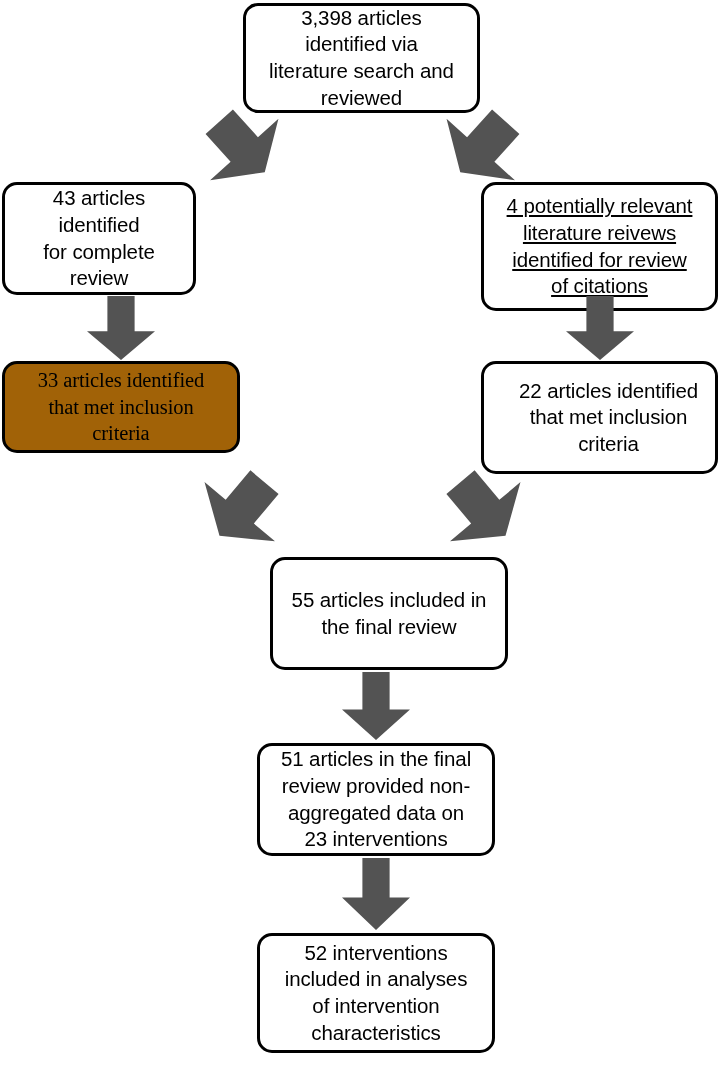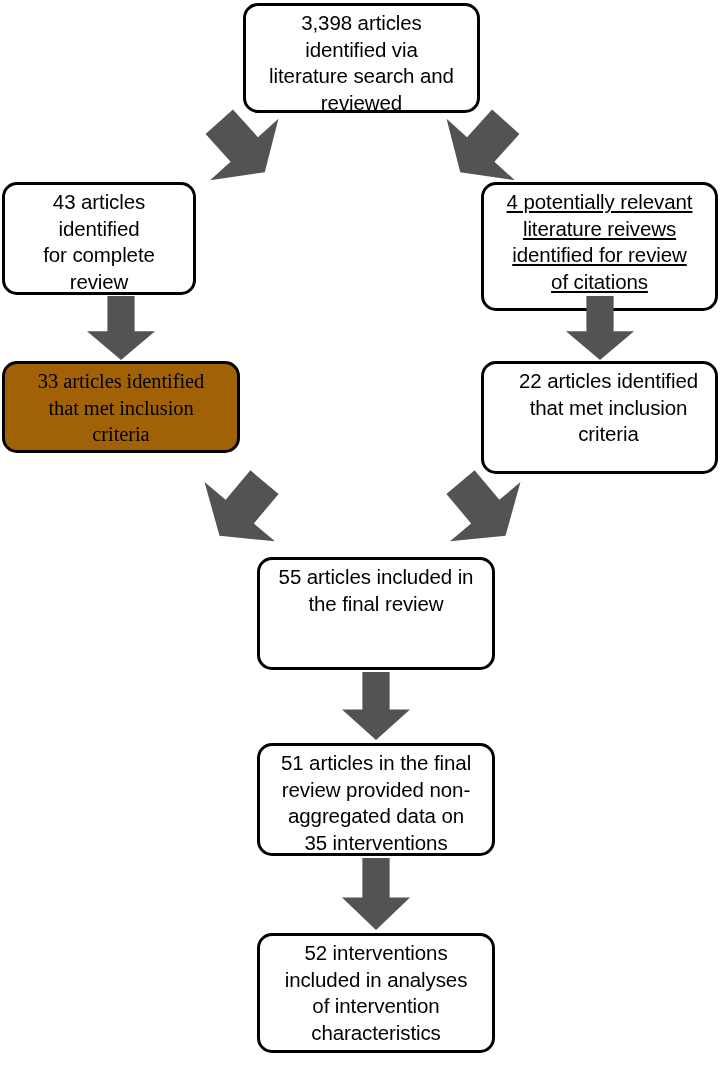--- a/index.html
+++ b/index.html
@@ -17,21 +17,21 @@
     background: #ffffff;
     overflow: hidden;
   }
   .node {
     position: absolute;
     box-sizing: border-box;
     background: #ffffff;
     border: 3px solid #000000;
     border-radius: 15px;
     display: flex;
-    align-items: flex-start;
+    align-items: center;
     justify-content: center;
     text-align: center;
     color: #000000;
     font-size: 20.5px;
     line-height: 1.30;
     letter-spacing: -0.1px;
     padding: 4px 10px;
     white-space: pre-line;
   }
   .arrow {
@@ -56,26 +56,26 @@
       <div class="node" style="left: 481px; top: 182px; width: 237px; height: 129px; border-color: rgb(0, 0, 0); background: rgb(255, 255, 255); color: #000000; text-decoration: underline;"><span>4 potentially relevant
 literature reivews
 identified for review
 of citations</span></div>
       <div class="node" style="left: 2px; top: 361px; width: 238px; height: 92px; border-color: rgb(0, 0, 0); background: #a16207; color: rgb(0, 0, 0); font-family: Liberation Serif, serif;"><span>33 articles identified
 that met inclusion
 criteria</span></div>
       <div class="node" style="left: 481px; top: 361px; width: 237px; height: 113px; border-color: rgb(0, 0, 0); background: rgb(255, 255, 255); color: rgb(0, 0, 0); padding-left: 28px;"><span>22 articles identified
 that met inclusion
 criteria</span></div>
-      <div class="node" style="left: 257px; top: 557px; width: 238px; height: 113px; border-color: rgb(0, 0, 0); background: rgb(255, 255, 255); color: rgb(0, 0, 0);"><span>55 articles included in
+      <div class="node" style="left: 270px; top: 557px; width: 238px; height: 113px; border-color: rgb(0, 0, 0); background: rgb(255, 255, 255); color: rgb(0, 0, 0);"><span>55 articles included in
 the final review</span></div>
       <div class="node" style="left: 257px; top: 743px; width: 238px; height: 113px; border-color: rgb(0, 0, 0); background: rgb(255, 255, 255); color: rgb(0, 0, 0);"><span>51 articles in the final
 review provided non-
 aggregated data on
-35 interventions</span></div>
+23 interventions</span></div>
       <div class="node" style="left: 257px; top: 933px; width: 238px; height: 120px; border-color: rgb(0, 0, 0); background: rgb(255, 255, 255); color: rgb(0, 0, 0);"><span>52 interventions
 included in analyses
 of intervention
 characteristics</span></div>
     </div>
   <div id="arrows-layer">
       <div class="arrow" style="left: 196px; top: 113px; width: 92px; height: 68px; transform: rotate(-42deg);">
     <svg viewBox="0 0 100 100" preserveAspectRatio="none" width="92" height="68">
       <polygon points="30,0 70,0 70,55 100,55 50,100 0,55 30,55" fill="#535353"></polygon>
     </svg>

